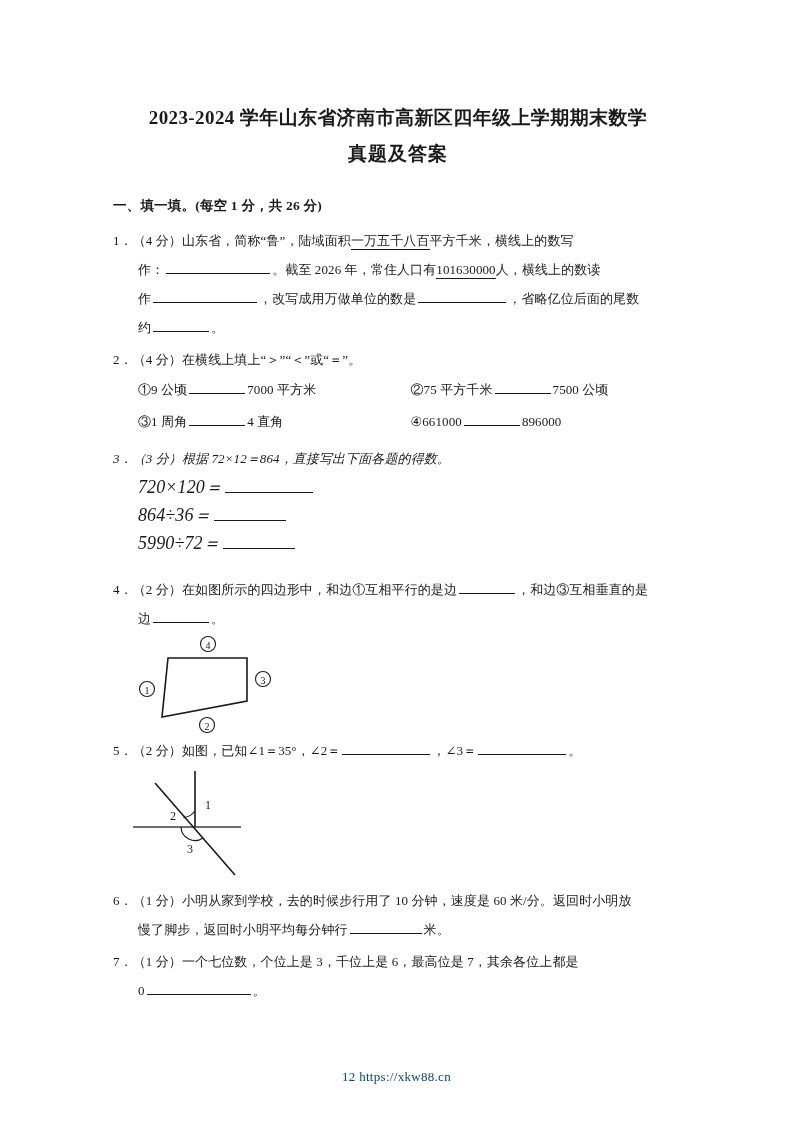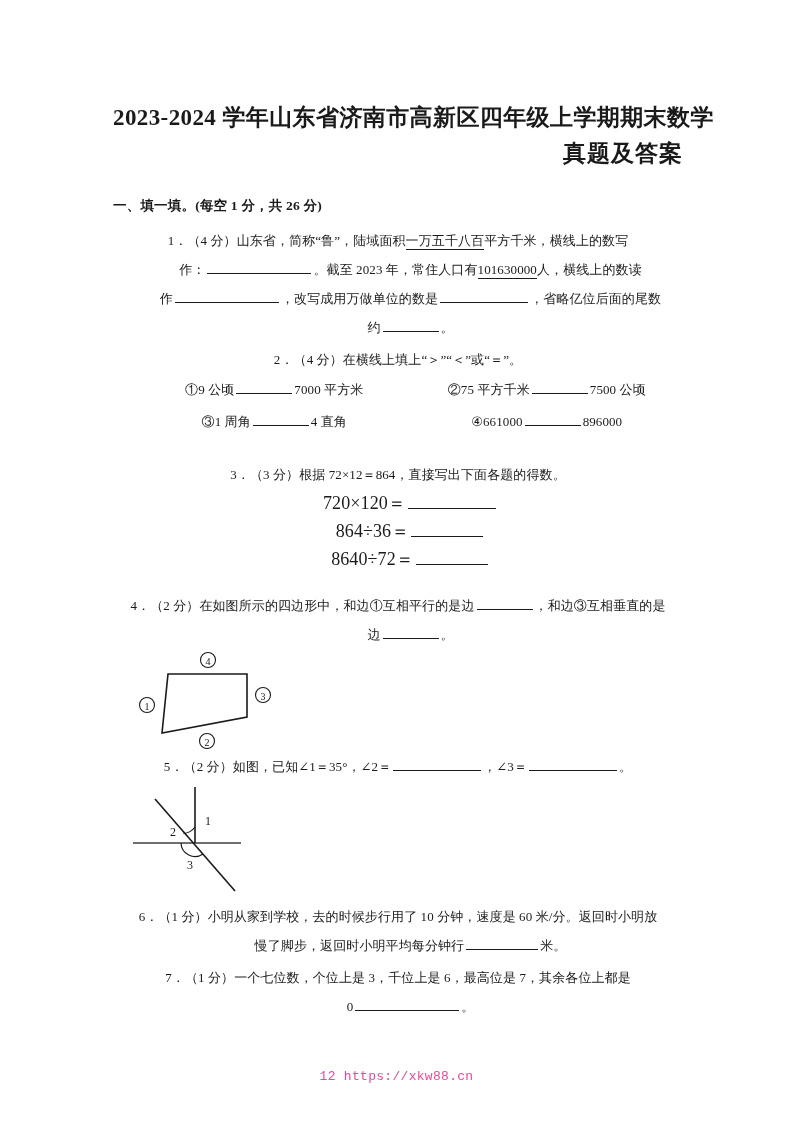--- a/index.html
+++ b/index.html
@@ -24,26 +24,25 @@
 
   
   .title-block {
     position: absolute;
     left: 113px;
     top: 100px;
     width: 570px;
     text-align: center;
   }
   .title-line {
-    font-size: 23px;
+    font-size: 19px;
     font-weight: bold;
     line-height: 36px;
     letter-spacing: 0.4px;
     white-space: nowrap;
-    text-align: right;
   }
   .title-line.second { letter-spacing: 1px; }
 
   
   .content {
     position: absolute;
     left: 113px;
     top: 183px;
     width: 570px;
   }
@@ -55,21 +54,20 @@
     margin-bottom: 9px;
     letter-spacing: 0.2px;
     margin-top: 12px;
   }
 
   .q {
     font-size: 13px;
     line-height: 29px;
     margin-bottom: 3px;
     letter-spacing: 0.1px;
-    text-align: center;
   }
   .qline { display: block; }
   .indent { padding-left: 25px; }
 
   .blank {
     display: inline-block;
     border-bottom: 1px solid #1a1a1a;
     vertical-align: baseline;
     margin: 0 2px;
     height: 14px;
@@ -106,23 +104,23 @@
   }
   .figure svg { display: block; }
 
   
   .footer {
     position: absolute;
     left: 0;
     top: 1069px;
     width: 793px;
     text-align: center;
-    font-family: Liberation Mono, monospace;
+    font-family: Liberation Serif, serif;
     font-size: 13px;
-    color: #ec4899;
+    color: #0c4a6e;
     letter-spacing: 0.3px;
   }
 </style>
 </head>
 <body>
 
 <div class="page">
 
   <div class="title-block">
     <div class="title-line">2023-2024 学年山东省济南市高新区四年级上学期期末数学</div>
@@ -131,21 +129,21 @@
 
   <div class="content">
 
     <div class="section-head">一、填一填。(每空 1 分，共 26 分)</div>
 
     <div class="q">
       <span class="qline">
         <span>1．（4 分）山东省，简称“鲁”，陆域面积</span><span class="uline">一万五千八百</span><span>平方千米，横线上的数写</span>
       </span>
       <span class="qline indent">
-        <span>作：</span><span class="blank b-xl"></span><span>。截至 2023 年，常住人口有</span><span class="uline">101630000</span><span>人，横线上的数读</span>
+        <span>作：</span><span class="blank b-xl"></span><span>。截至 2026 年，常住人口有</span><span class="uline">101630000</span><span>人，横线上的数读</span>
       </span>
       <span class="qline indent">
         <span>作</span><span class="blank b-xl"></span><span>，改写成用万做单位的数是</span><span class="blank b-lg"></span><span>，省略亿位后面的尾数</span>
       </span>
       <span class="qline indent">
         <span>约</span><span class="blank b-sm"></span><span>。</span>
       </span>
     </div>
 
     <div class="q">
@@ -161,30 +159,30 @@
       <div class="subrow indent">
         <div class="cell">
           <span>③</span><span>1 周角</span><span class="blank b-sm"></span><span>4 直角</span>
         </div>
         <div class="cell second">
           <span>④</span><span>661000</span><span class="blank b-sm"></span><span>896000</span>
         </div>
       </div>
     </div>
 
-    <div class="q" style="margin-top:22px;">
+    <div class="q" style="margin-top:6px;font-style:italic;">
       <span class="qline">3．（3 分）根据 72×12＝864，直接写出下面各题的得数。</span>
       <span class="calc-line">
         <span>720×120＝</span><span class="blank b-lg"></span>
       </span>
       <span class="calc-line">
         <span>864÷36＝</span><span class="blank b-md"></span>
       </span>
       <span class="calc-line">
-        <span>8640÷72＝</span><span class="blank b-md"></span>
+        <span>5990÷72＝</span><span class="blank b-md"></span>
       </span>
     </div>
 
     <div class="q" style="margin-top:18px;">
       <span class="qline">
         <span>4．（2 分）在如图所示的四边形中，和边①互相平行的是边</span><span class="blank b-sm"></span><span>，和边③互相垂直的是</span>
       </span>
       <span class="qline indent">
         <span>边</span><span class="blank b-sm"></span><span>。</span>
       </span>

